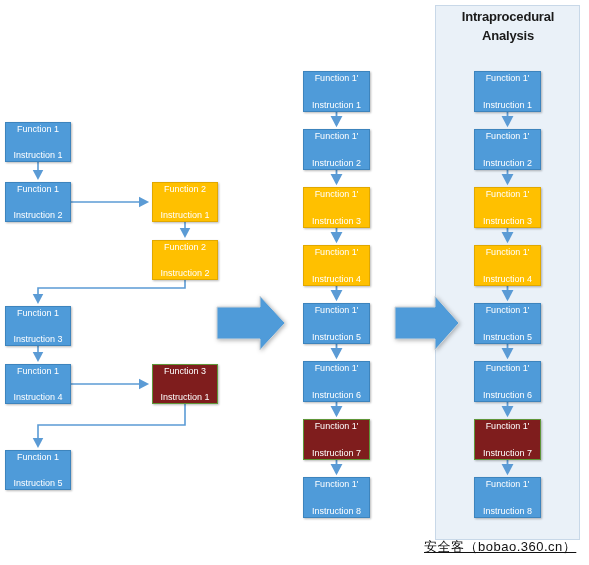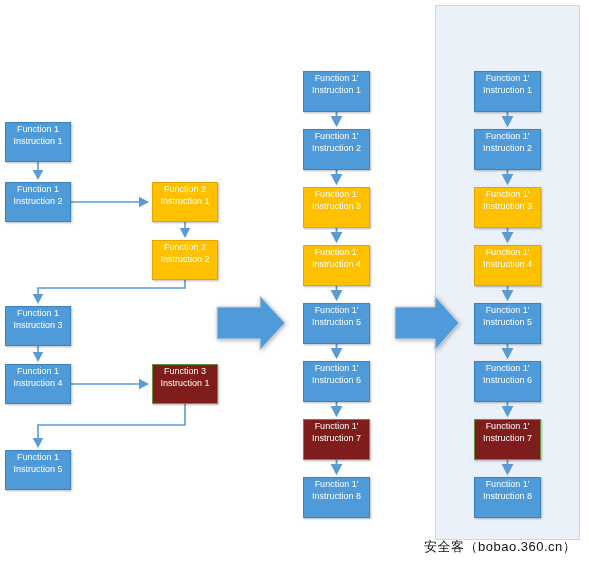--- a/index.html
+++ b/index.html
@@ -43,21 +43,21 @@
     position: absolute;
     box-sizing: border-box;
     border: 1px solid rgba(0,0,0,0.18);
     color: #ffffff;
     font-size: 9px;
     line-height: 1.35;
     text-align: center;
     display: flex;
     flex-direction: column;
     align-items: center;
-    justify-content: flex-start;
+    justify-content: space-between;
     box-shadow: 1px 1px 2px rgba(0,0,0,0.28);
     padding: 0 15px;
   }
   .node span { display: block; white-space: nowrap; }
   .node.blue   { background: #4f9bd9; border-color: #3d84bd; }
   .node.orange { background: #ffc000; border-color: #e0a800; }
   .node.green  { background: #7f1d1d; border-color: #5f9639; }
 
   .conn {
     position: absolute;
@@ -75,20 +75,24 @@
     white-space: nowrap;
     letter-spacing: 0.5px;
   }
 </style>
 </head>
 <body>
 
 <div id="canvas">
 
   <div class="panel"></div>
+  <div class="panel-title">
+    <div>Intraprocedural</div>
+    <div>Analysis</div>
+  </div>
 
   <svg class="conn" style="left:0;top:0;width:300px;height:565px;">
     <defs>
       <marker id="ah" markerWidth="8" markerHeight="8" refX="5.2" refY="4" orient="auto">
         <path d="M0,0.6 L6.5,4 L0,7.4 z" fill="#5b9bd5"></path>
       </marker>
     </defs>
 
     <path d="M38,162 L38,178" stroke="#5b9bd5" stroke-width="1.6" fill="none" marker-end="url(#ah)"></path>
 
@@ -235,15 +239,15 @@
   </div>
   <div class="node green" style="left:474px;top:419px;width:67px;height:41px;">
     <span>Function 1'</span>
     <span>Instruction 7</span>
   </div>
   <div class="node blue" style="left:474px;top:477px;width:67px;height:41px;">
     <span>Function 1'</span>
     <span>Instruction 8</span>
   </div>
 
-  <div class="watermark" style="left:424px;top:538px;">安全客（bobao.360.cn）</div>
+  <div class="watermark" style="left:424px;top:538px;text-decoration:underline;">安全客（bobao.360.cn）</div>
 
 </div>
 
 </body></html>

